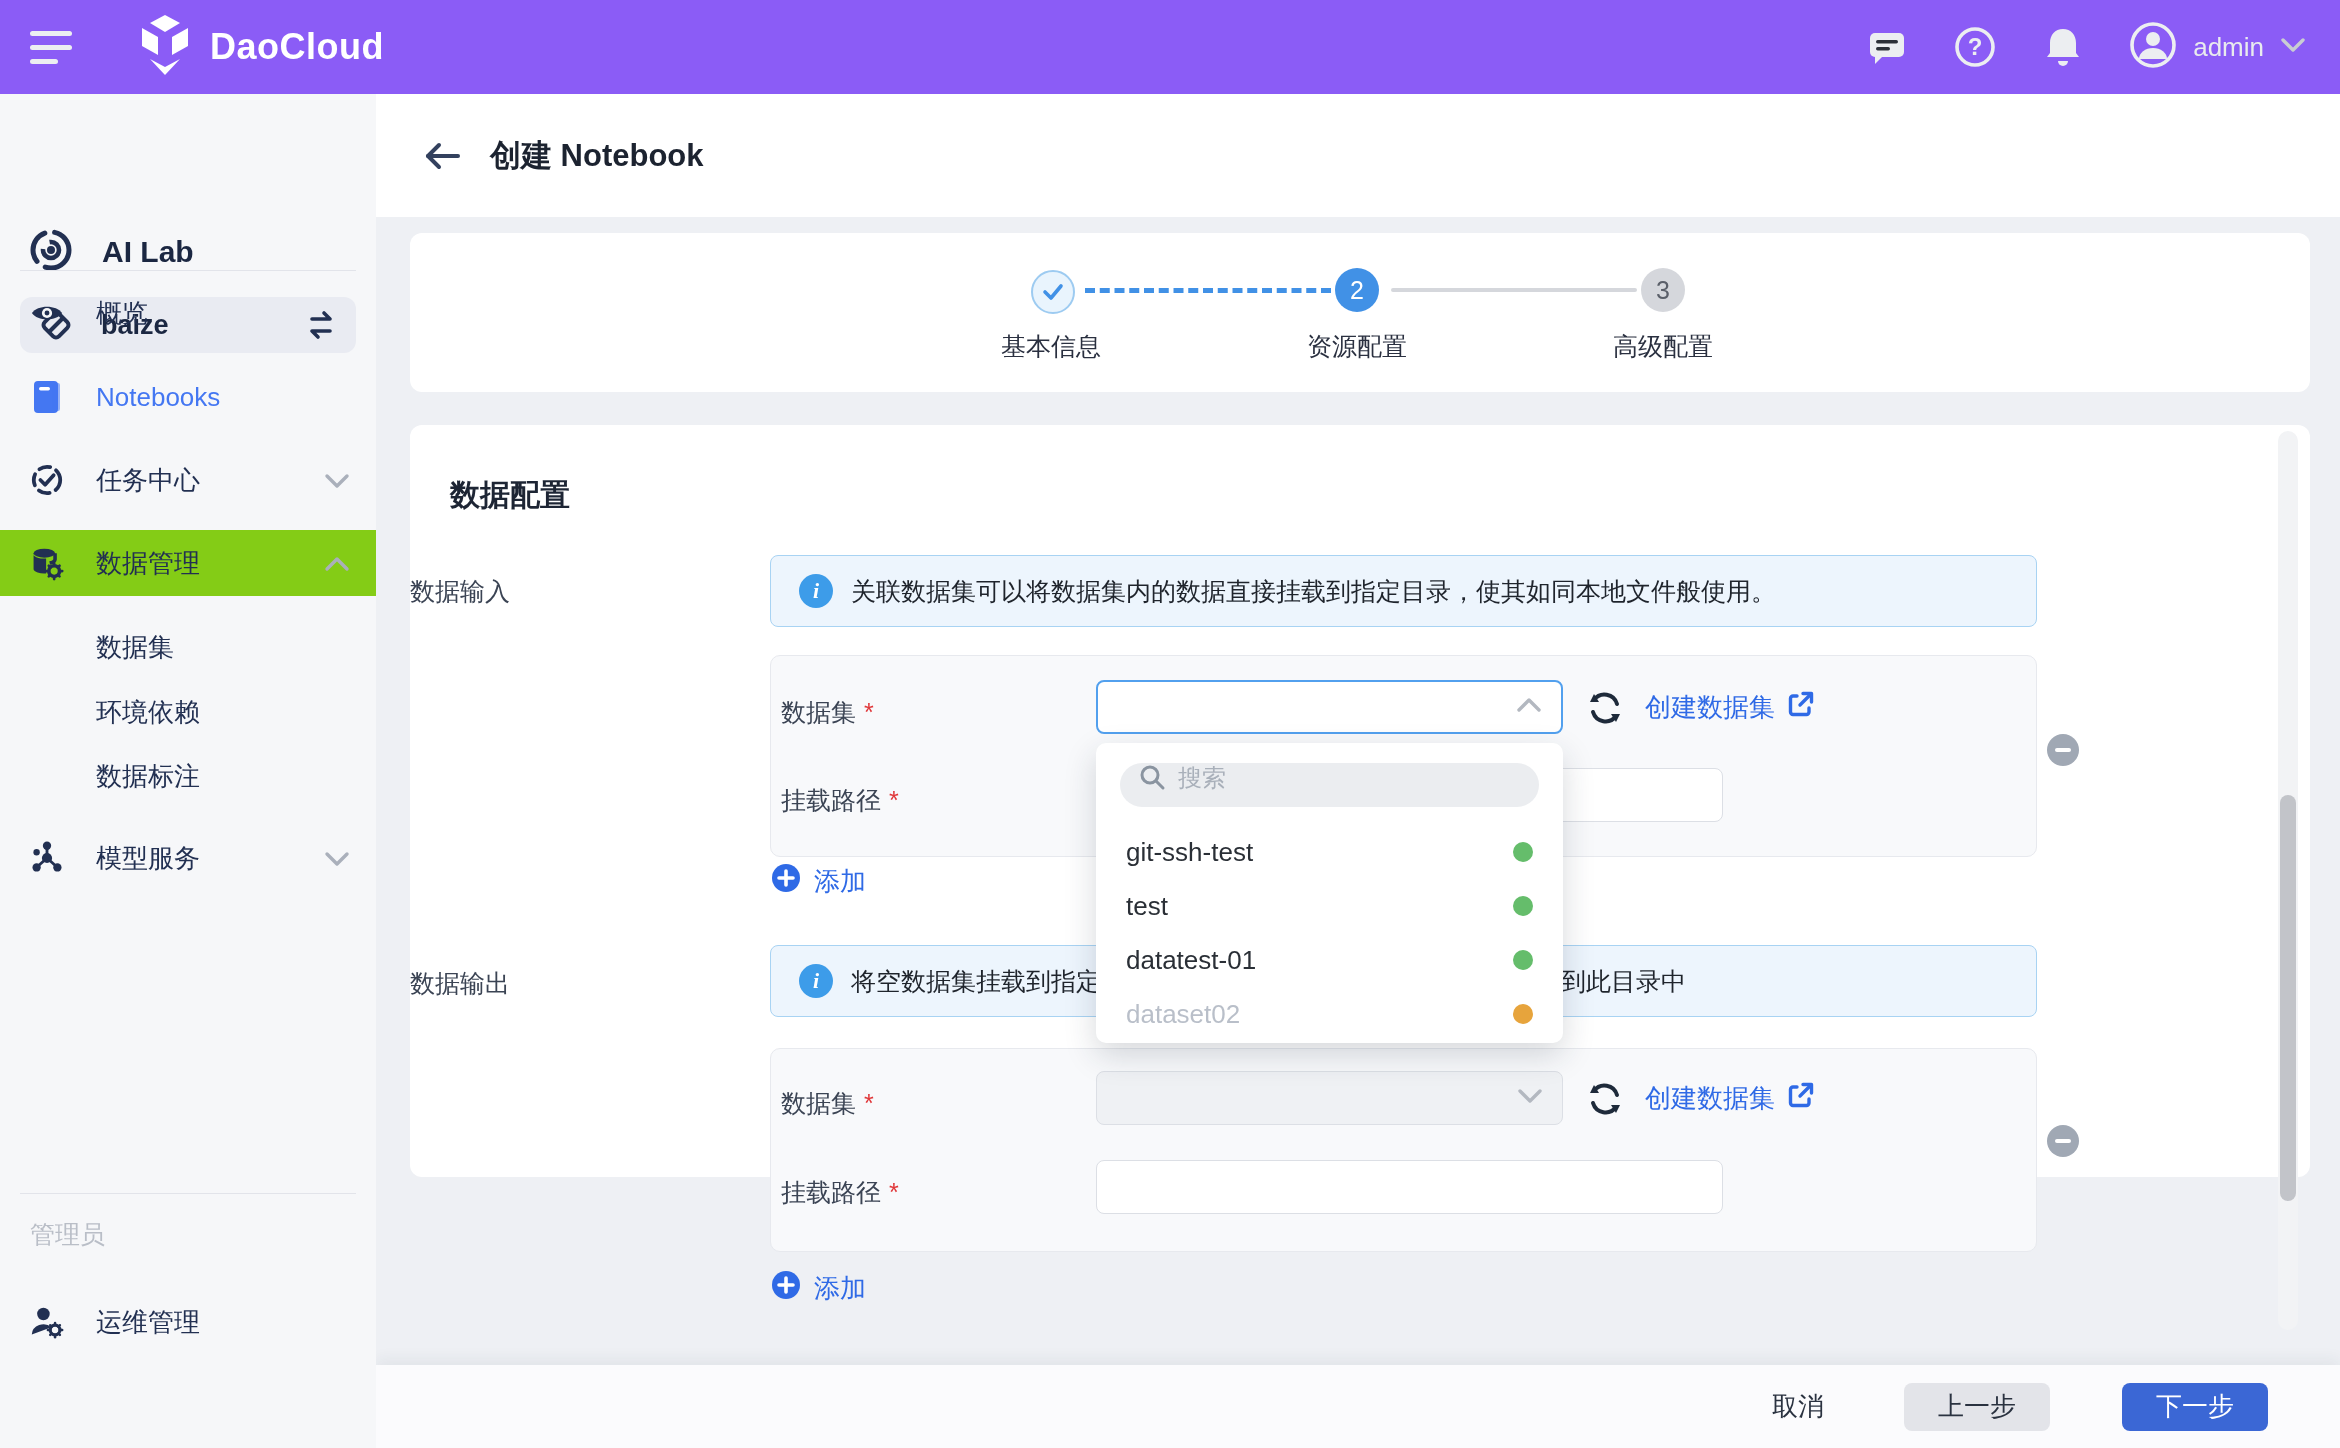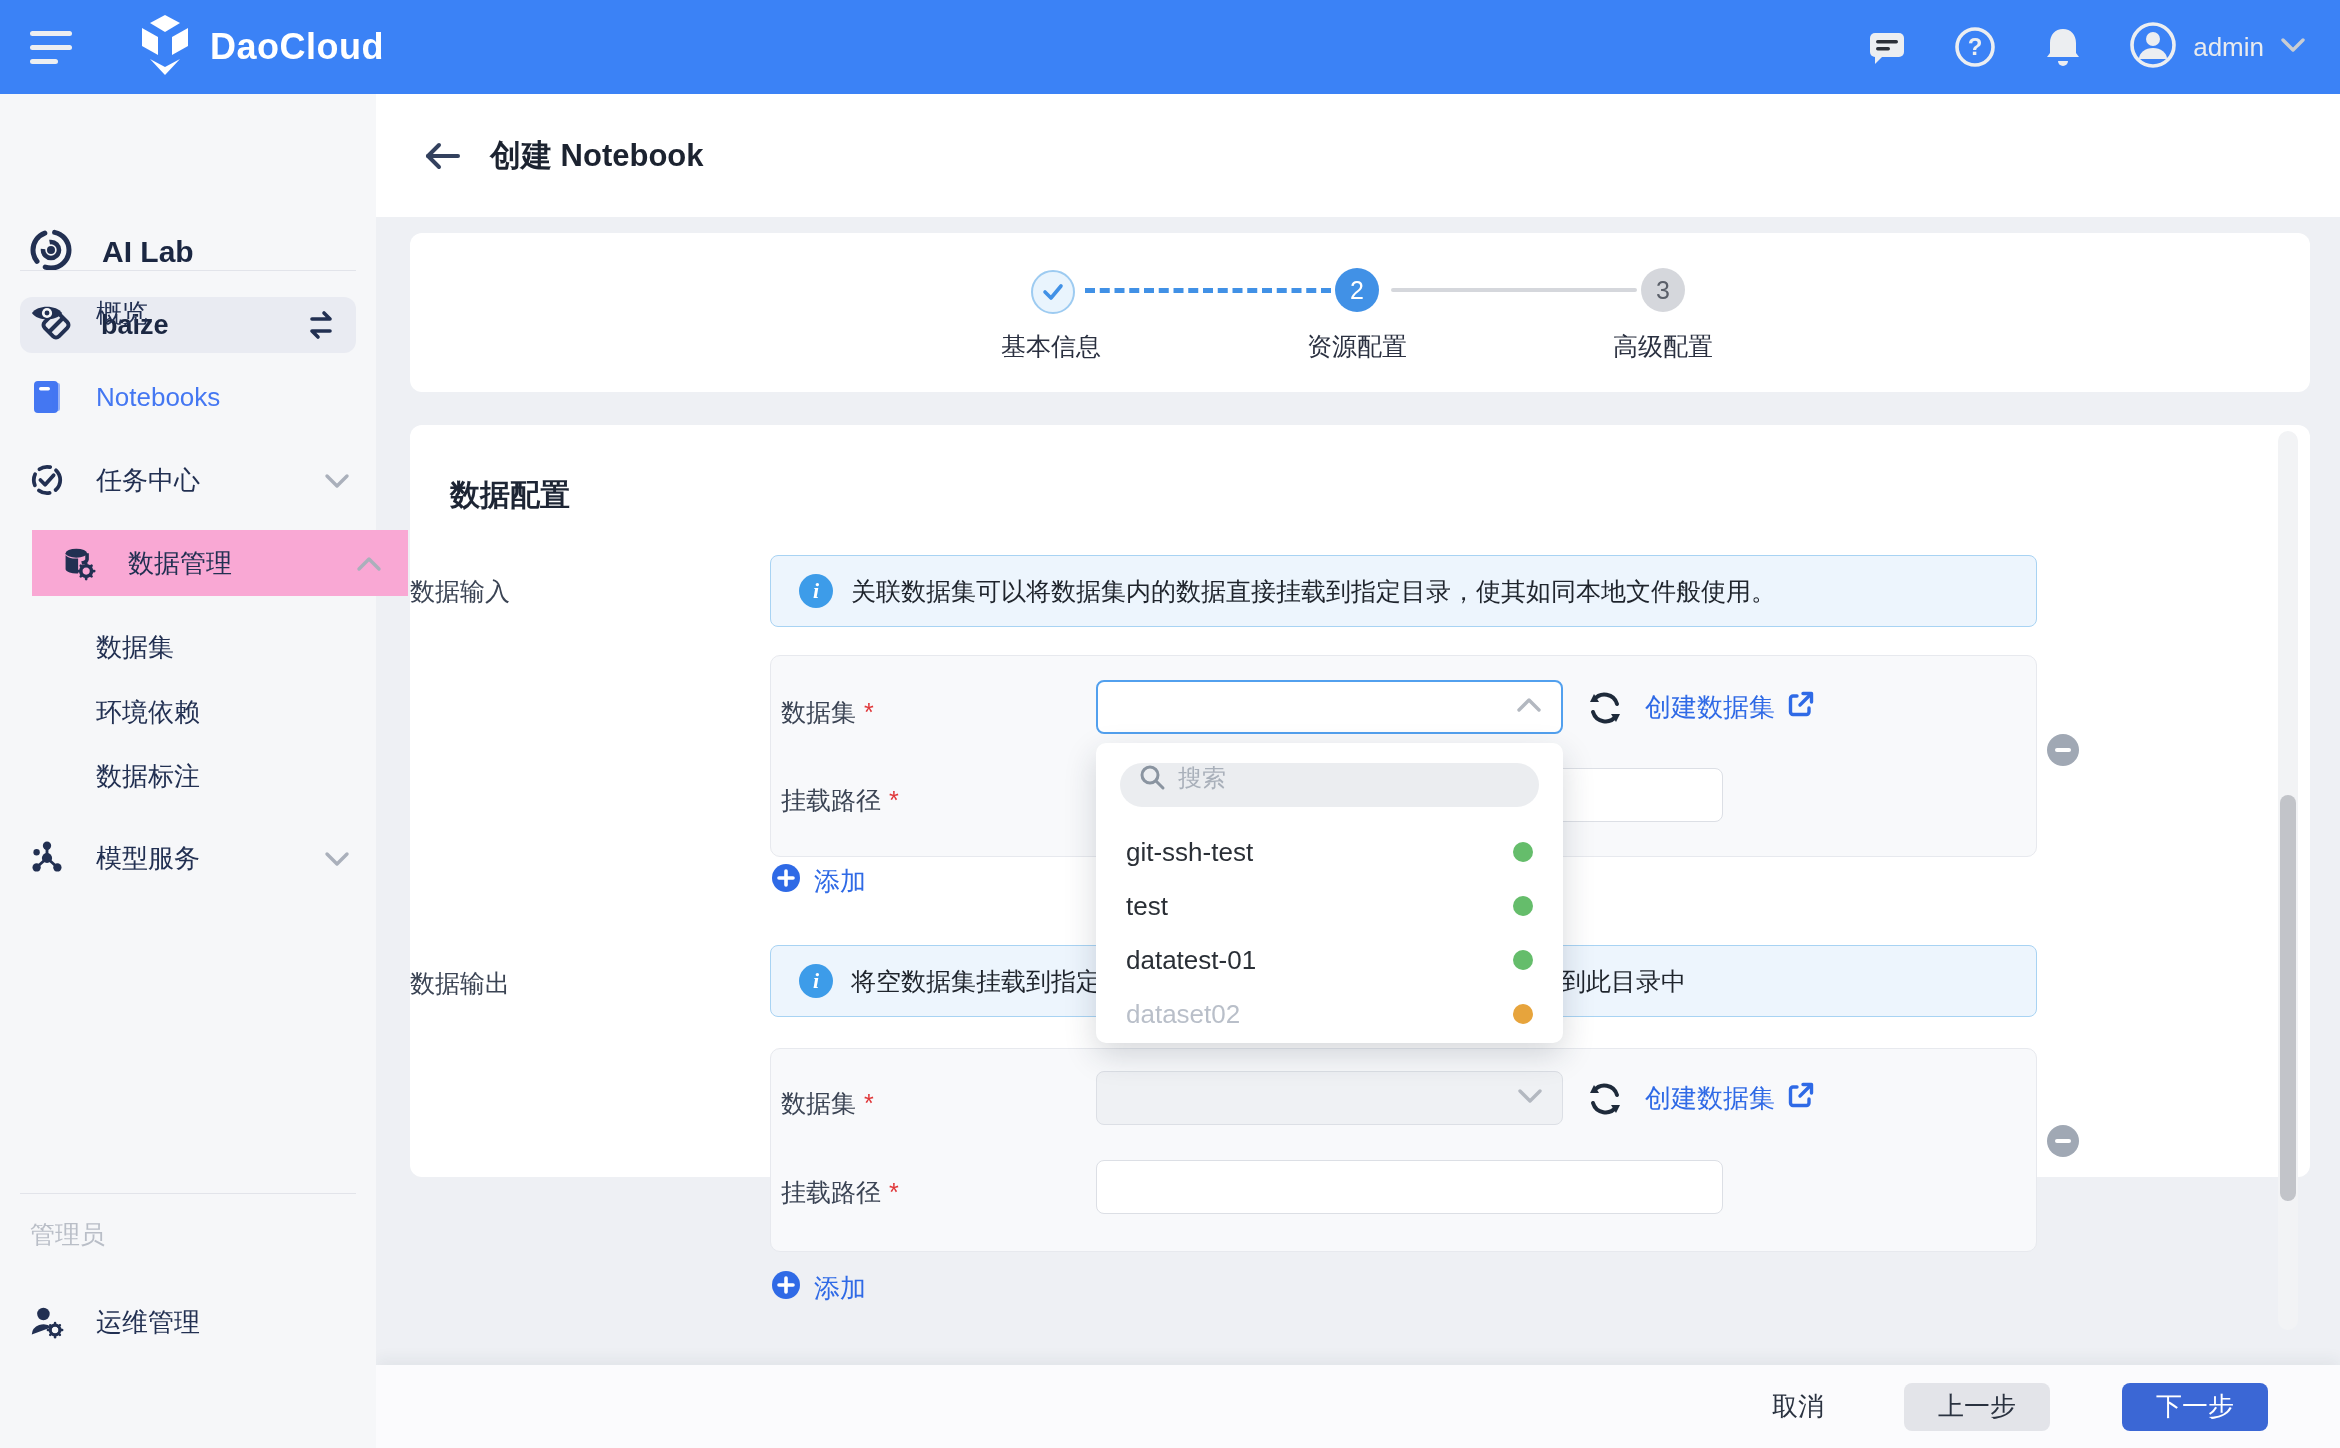--- a/index.html
+++ b/index.html
@@ -4,21 +4,21 @@
 <style>
   html,body{margin:0;padding:0;}
   body{
     width:2340px;height:1448px;position:relative;overflow:hidden;
     background:#eef0f4;
     font-family:"Liberation Sans","DejaVu Sans",sans-serif;
     color:#223052;
   }
   .abs{position:absolute;}
   
-  .topbar{left:0;top:0;width:2340px;height:94px;background:#3b82f6;display:flex;align-items:center;z-index:40;}
+  .topbar{left:0;top:0;width:2340px;height:94px;background:#8b5cf6;display:flex;align-items:center;z-index:40;}
   .hamburger{margin-left:30px;width:46px;height:40px;display:flex;flex-direction:column;justify-content:center;gap:9px;cursor:pointer;}
   .hamburger span{height:5px;border-radius:3px;background:#eceef1;}
   .hamburger span:nth-child(1){width:42px;}
   .hamburger span:nth-child(2){width:42px;}
   .hamburger span:nth-child(3){width:28px;}
   .brand{display:flex;align-items:center;margin-left:60px;gap:16px;}
   .brand-name{color:#ffffff;font-size:36px;font-weight:bold;letter-spacing:.5px;}
   .topbar-right{margin-left:auto;display:flex;align-items:center;gap:44px;padding-right:34px;}
   .topbar-right .tb-icon{width:44px;height:44px;display:flex;align-items:center;justify-content:center;cursor:pointer;}
   .tb-user{display:flex;align-items:center;gap:16px;cursor:pointer;}
@@ -27,21 +27,21 @@
   .sidebar{left:0;top:94px;width:376px;height:1354px;background:#f6f7f9;z-index:30;}
   .side-product{position:absolute;left:28px;top:133px;display:flex;align-items:center;gap:28px;}
   .side-product-name{font-size:30px;font-weight:bold;color:#1b2742;}
   .ws-pill{position:absolute;left:20px;top:203px;width:336px;height:56px;background:#e9ebf2;border-radius:12px;display:flex;align-items:center;cursor:pointer;}
   .ws-name{font-size:27px;font-weight:bold;color:#1b2742;margin-left:27px;flex:1;}
   .side-divider{position:absolute;left:20px;width:336px;height:1px;background:#e2e4ea;}
   .nav-item{position:absolute;left:0;width:376px;height:66px;display:flex;align-items:center;cursor:pointer;font-size:26px;color:#223052;}
   .nav-item .nico{width:34px;margin-left:30px;display:flex;justify-content:center;}
   .nav-item .nlabel{margin-left:32px;flex:1;}
   .nav-item.active-link{color:#4477f2;}
-  .nav-item.hl{background:#f9a8d4;margin-left:32px;}
+  .nav-item.hl{background:#84cc16;}
   .nav-item .nchev{margin-right:26px;}
   .nav-sub{position:absolute;left:96px;font-size:26px;color:#223052;cursor:pointer;}
   .side-section{position:absolute;left:30px;font-size:25px;color:#b9bec7;}
   
   .page-header{left:376px;top:94px;width:1964px;height:123px;background:#ffffff;display:flex;align-items:center;z-index:10;}
   .back-btn{margin-left:44px;width:44px;height:44px;display:flex;align-items:center;justify-content:center;cursor:pointer;}
   .page-title{margin-left:26px;font-size:31px;font-weight:bold;color:#1c2330;}
   
   .stepper-card{left:410px;top:233px;width:1900px;height:159px;background:#ffffff;border-radius:12px;}
   .step-circle{position:absolute;width:44px;height:44px;border-radius:50%;display:flex;align-items:center;justify-content:center;font-size:25px;}

